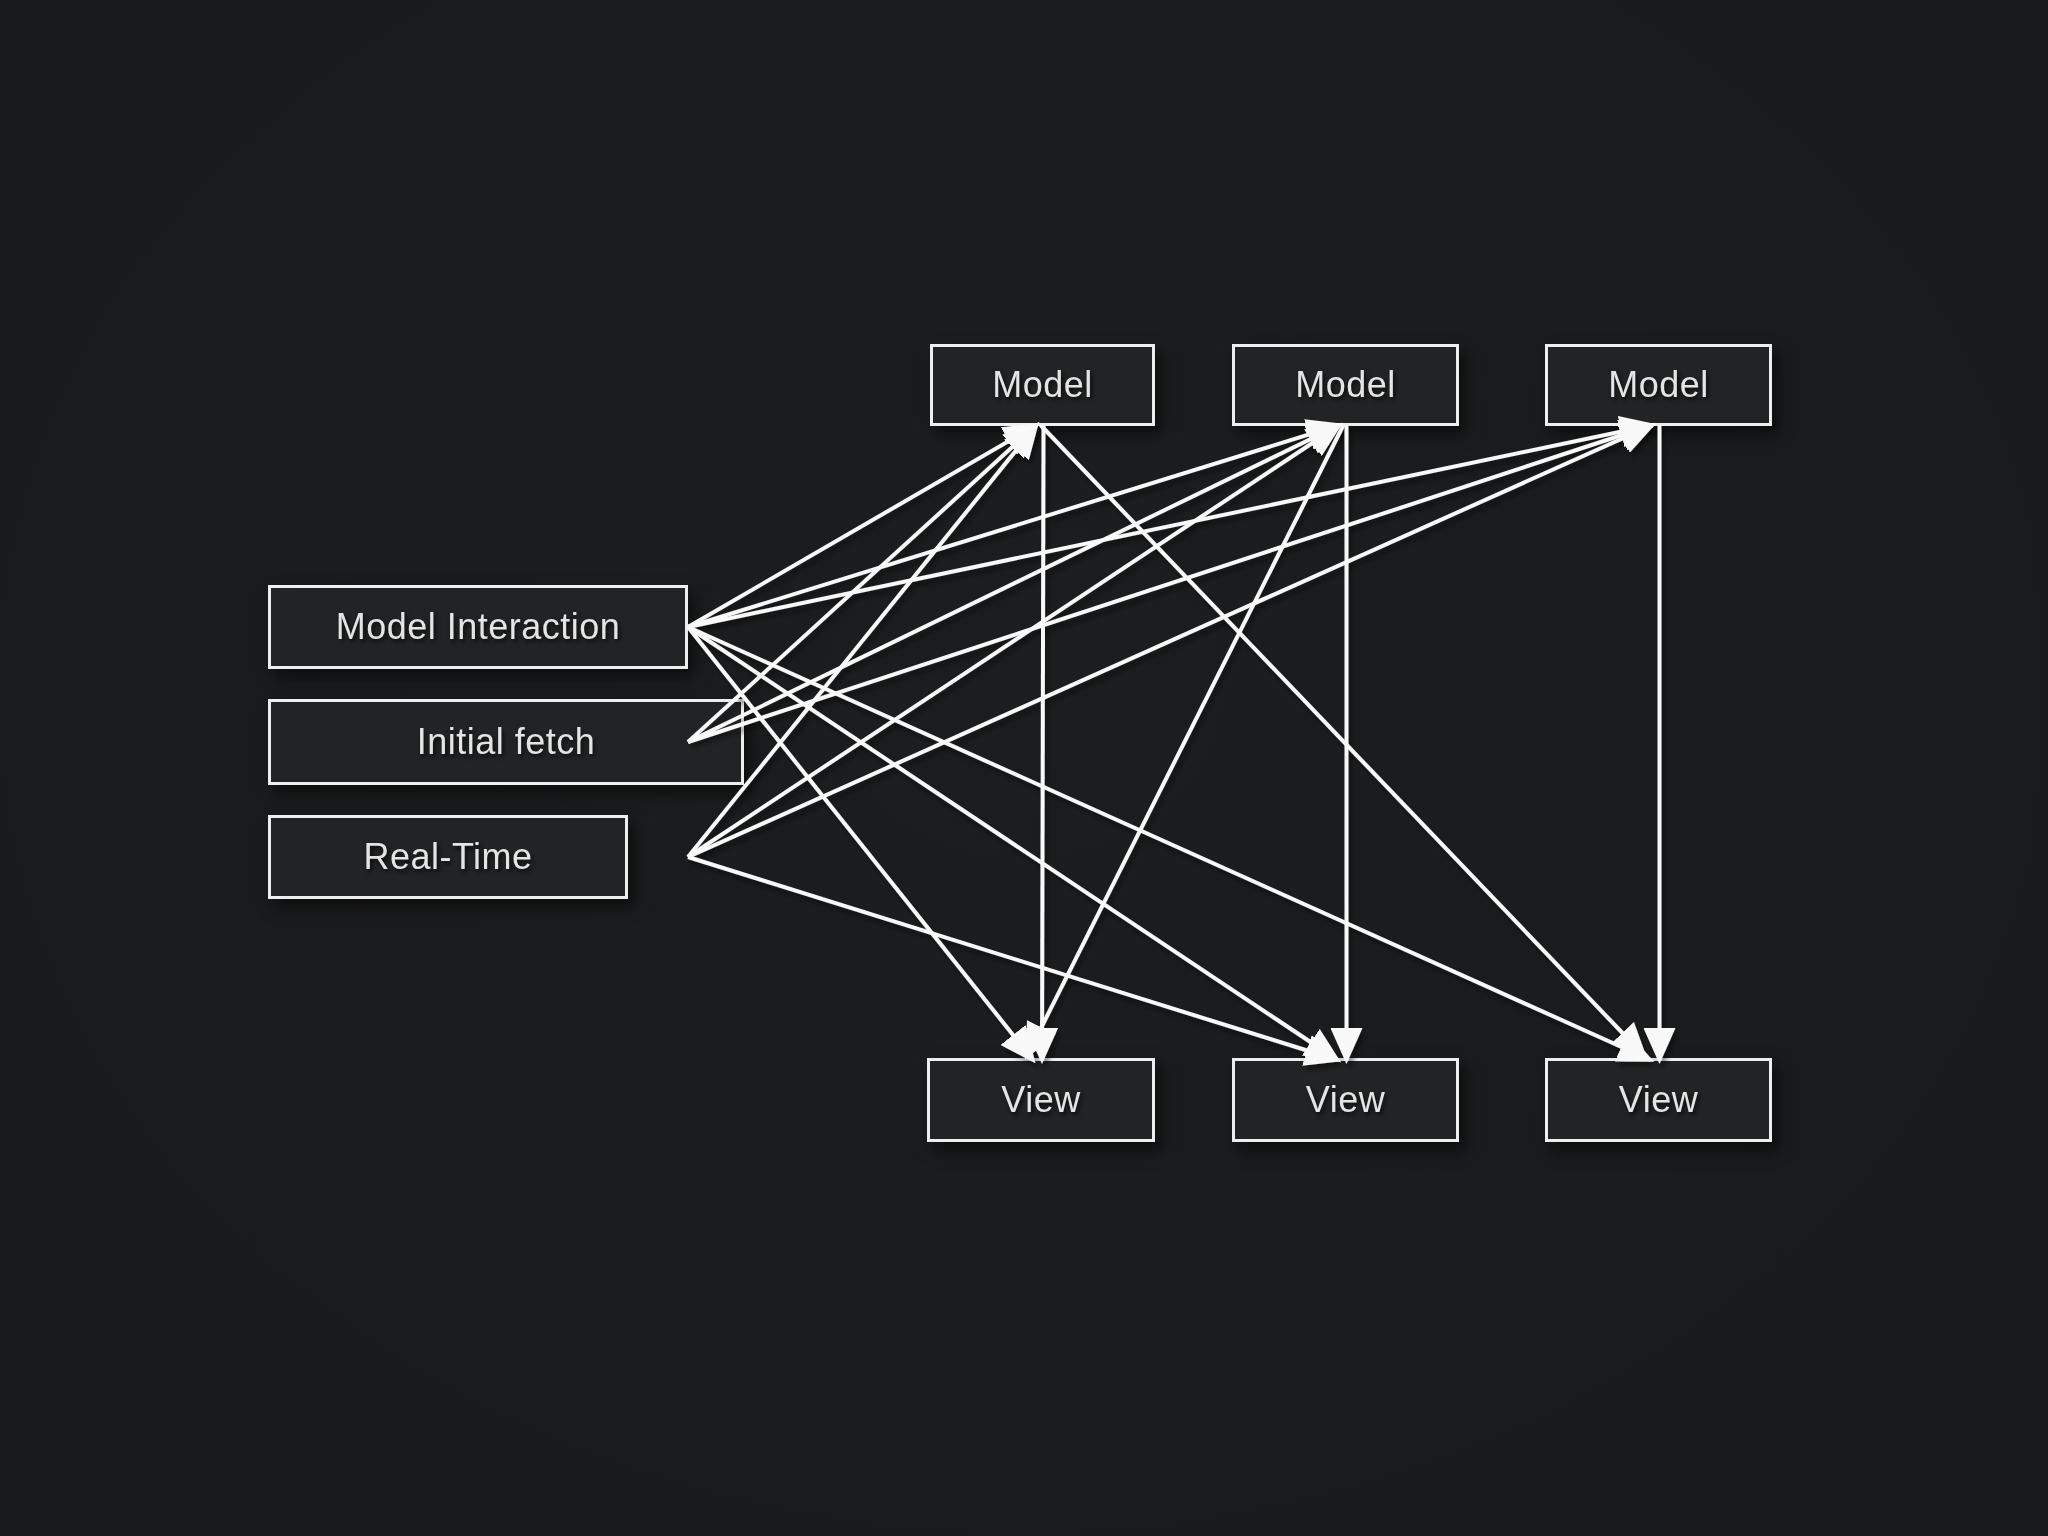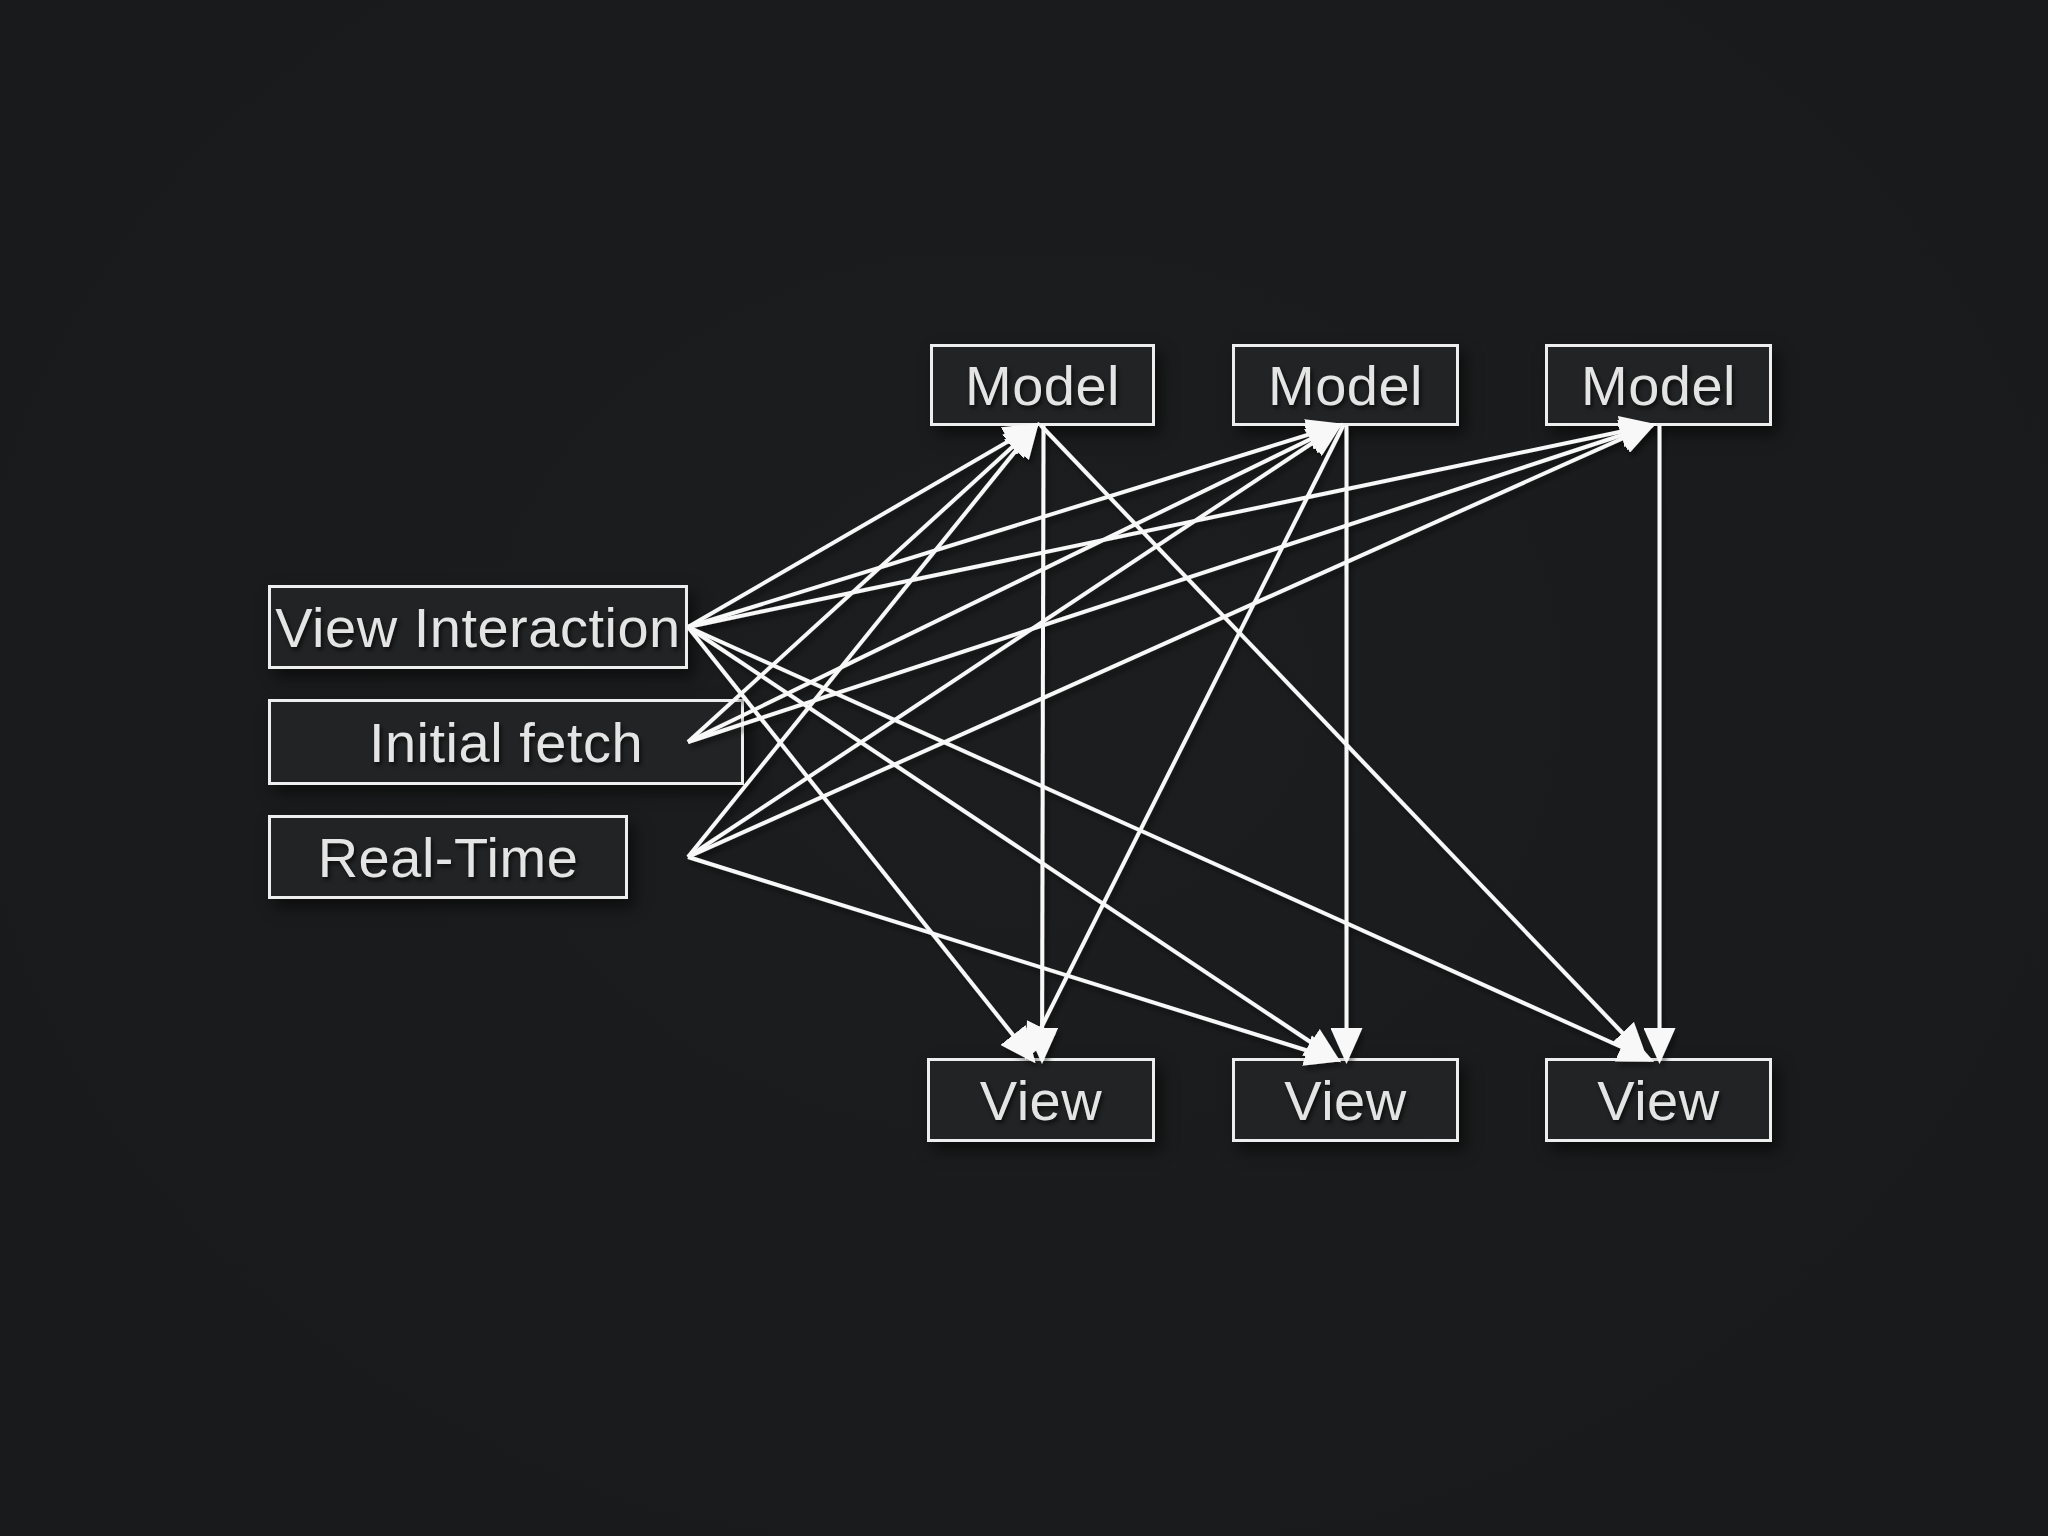--- a/index.html
+++ b/index.html
@@ -12,41 +12,41 @@
   .node{
     position:absolute;
     box-sizing:border-box;
     border:3px solid #eeeeee;
     background:#222324;
     display:flex;align-items:center;justify-content:center;
     box-shadow:6px 8px 14px rgba(0,0,0,0.55);
   }
   .node .label{
     color:#e4e4e4;
-    font-size:56px;
+    font-size:36px;
     letter-spacing:0.5px;
     text-shadow:2px 3px 4px rgba(0,0,0,0.65);
     white-space:nowrap;
     text-align:center;
   }
   #edge-layer{
     position:absolute;left:0;top:0;
     pointer-events:none;
   }
   #edge-layer line{
     stroke:#f8f8f8;
     stroke-width:4;
   }
 </style>
 </head>
 <body>
 
 <div id="slide" style="width: 2048px; height: 1536px; background: radial-gradient(at 50% 45%, rgb(28, 29, 30) 0%, rgb(25, 26, 27) 85%);">
     <div class="node source" style="left: 268px; top: 585px; width: 420px; height: 84px; border-color: rgb(238, 238, 238); background: rgb(34, 35, 36);">
-      <span class="label" style="color: rgb(228, 228, 228);">View Interaction</span>
+      <span class="label" style="color: rgb(228, 228, 228);">Model Interaction</span>
     </div>
     <div class="node source" style="left: 268px; top: 699px; width: 476px; height: 86px; border-color: rgb(238, 238, 238); background: rgb(34, 35, 36);">
       <span class="label" style="color: rgb(228, 228, 228);">Initial fetch</span>
     </div>
     <div class="node source" style="left: 268px; top: 815px; width: 360px; height: 84px; border-color: rgb(238, 238, 238); background: rgb(34, 35, 36);">
       <span class="label" style="color: rgb(228, 228, 228);">Real-Time</span>
     </div>
     <div class="node model" style="left: 930px; top: 344px; width: 225px; height: 82px; border-color: rgb(238, 238, 238); background: rgb(34, 35, 36);">
       <span class="label" style="color: rgb(228, 228, 228);">Model</span>
     </div>

